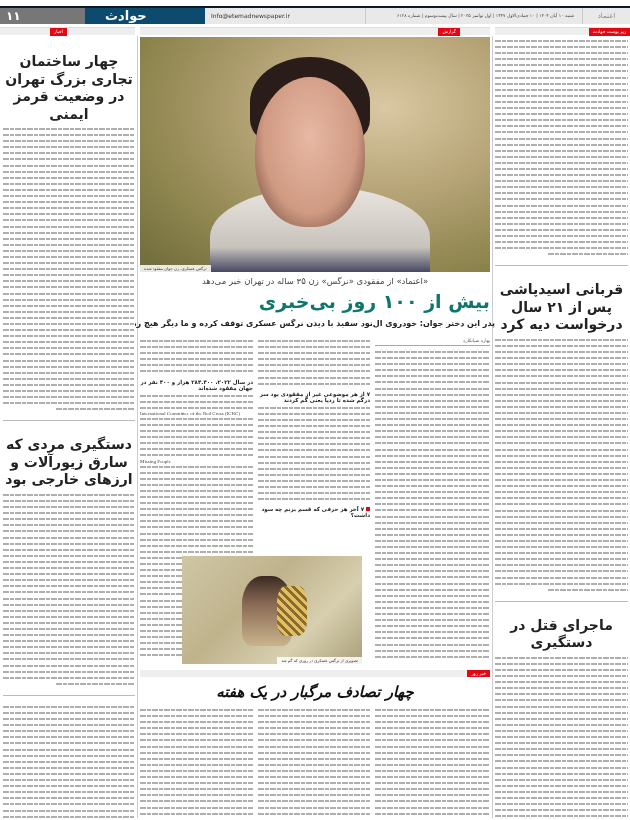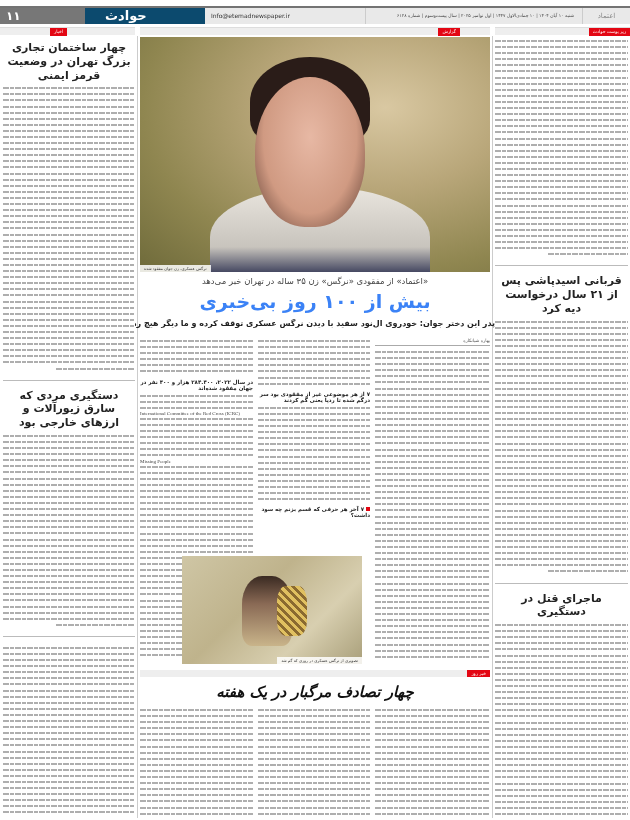--- a/index.html
+++ b/index.html
@@ -1,53 +1,53 @@
 <!DOCTYPE html>
 <html><head>
 <meta charset="utf-8">
 <style>
   * { box-sizing: border-box; margin: 0; padding: 0; }
   html, body { width: 630px; height: 820px; background: #ffffff; overflow: hidden; }
   body { font-family: "DejaVu Sans", sans-serif; color: #222; position: relative; }
 
   
-  .masthead { position: absolute; left: 0; top: 6px; width: 630px; height: 18px; border-top: 2px solid #737373; display: flex; direction: ltr; }
+  .masthead { position: absolute; left: 0; top: 6px; width: 630px; height: 18px; border-top: 2px solid #0f172a; display: flex; direction: ltr; }
   .mh-page { width: 85px; background: #777; color: #fff; font-size: 12px; font-weight: bold; padding-left: 6px; line-height: 16px; }
   .mh-section { width: 120px; background: #0c4a6e; color: #fff; font-size: 13px; font-weight: bold; text-align: left; padding-left: 20px; line-height: 16px; direction: rtl; }
   .mh-email { width: 160px; background: #e9e9e9; font-size: 6px; color: #333; padding-left: 6px; line-height: 16px; }
   .mh-date { flex: 1; background: #e9e9e9; font-size: 4.5px; color: #444; text-align: right; padding-right: 8px; line-height: 16px; direction: rtl; border-left: 1px solid #ccc; }
   .mh-logo { width: 48px; background: #e9e9e9; border-left: 1px solid #ccc; font-size: 7px; color: #888; text-align: center; line-height: 16px; }
 
   
   .labelbar { position: absolute; top: 27px; height: 8px; background: #eee; border-top: 1px solid #ddd; }
   .tag { position: absolute; top: 0; height: 8px; background: #e30613; color: #fff; font-size: 4.5px; line-height: 8px; padding: 0 4px; direction: rtl; }
 
   
   .col { position: absolute; direction: rtl; overflow: hidden; }
   .col-left { left: 3px; top: 38px; width: 132px; height: 780px; }
   .col-right { left: 495px; top: 38px; width: 133px; height: 780px; }
   .divider-v { position: absolute; width: 1px; background: #ccc; }
 
   .hl { font-weight: bold; text-align: center; color: #222; line-height: 1.25; }
-  .hl-side { font-size: 11px; margin: 3px 2px 3px; }
+  .hl-side { font-size: 14px; margin: 15px 2px 3px; }
   .lines { display: block; }
   .line { height: 6.1px; border-bottom: 2px solid transparent; position: relative; }
   .line::after { content: ""; position: absolute; right: 0; left: 0; top: 2px; height: 2px; background: repeating-linear-gradient(90deg, #8c8c8c 0 6px, transparent 6px 7px, #8c8c8c 7px 11px, transparent 11px 12px); opacity: 0.7; }
   .line.short::after { left: 40%; }
   .sep { height: 1px; background: #bbb; margin: 8px 0; }
 
   
   .photo-main { position: absolute; left: 140px; top: 37px; width: 350px; height: 235px; background: radial-gradient(ellipse at 70% 30%, #d9c8a2 0%, #b8a679 35%, #8f8650 70%, #6e6a3a 100%); overflow: hidden; }
   .photo-main .face { position: absolute; left: 115px; top: 40px; width: 110px; height: 150px; border-radius: 50% 50% 45% 45%; background: radial-gradient(ellipse at 50% 40%, #e7b8a4 0%, #d09a82 60%, #5a3a30 100%); }
   .photo-main .scarf { position: absolute; left: 70px; top: 150px; width: 220px; height: 100px; border-radius: 50% 50% 0 0; background: linear-gradient(180deg, #e9e5de 0%, #c8c4bd 60%, #2c3050 90%); }
   .photo-main .hair { position: absolute; left: 110px; top: 20px; width: 120px; height: 90px; border-radius: 50% 50% 30% 30%; background: #2a1c18; }
   .photo-cap { position: absolute; left: 0; bottom: 0; background: rgba(255,255,255,0.85); font-size: 4px; padding: 1px 4px; direction: rtl; color: #333; }
 
   .kicker { position: absolute; left: 140px; top: 276px; width: 350px; font-size: 8.5px; text-align: center; direction: rtl; color: #444; }
-  .main-hl { position: absolute; left: 140px; top: 290px; width: 350px; font-size: 19px; font-weight: bold; text-align: center; direction: rtl; color: #3b82f6; }
+  .main-hl { position: absolute; left: 140px; top: 290px; width: 350px; font-size: 19px; font-weight: bold; direction: rtl; color: #0f766e; }
   .sub-hl { position: absolute; left: 135px; top: 319px; width: 360px; font-size: 8px; font-weight: bold; text-align: center; direction: rtl; color: #222; white-space: nowrap; overflow: hidden; }
 
   .ccol { position: absolute; direction: rtl; top: 338px; overflow: hidden; }
   .inline-hl { font-size: 5.5px; font-weight: bold; margin: 4px 0 2px; text-align: right; color: #222; }
   .byline { font-size: 4.5px; color: #555; border-bottom: 1px solid #aaa; padding-bottom: 2px; margin-bottom: 3px; text-align: right; }
   .en-line { font-family: "Liberation Serif", serif; font-size: 5px; direction: ltr; text-align: left; color: #444; }
 
   .photo-cctv { position: absolute; left: 182px; top: 556px; width: 180px; height: 108px; background: linear-gradient(135deg, #cfc6a5 0%, #bfb38c 40%, #d8cfb0 70%, #a99f7a 100%); overflow: hidden; }
   .photo-cctv .p1 { position: absolute; left: 60px; top: 20px; width: 50px; height: 70px; border-radius: 40% 40% 20% 20%; background: linear-gradient(180deg, #3a2a22 0%, #8a6a55 40%, #c9b48a 100%); }
   .photo-cctv .p2 { position: absolute; left: 95px; top: 30px; width: 30px; height: 50px; background: repeating-linear-gradient(45deg, #e0c060 0 3px, #8a6a30 3px 6px); border-radius: 30%; }

